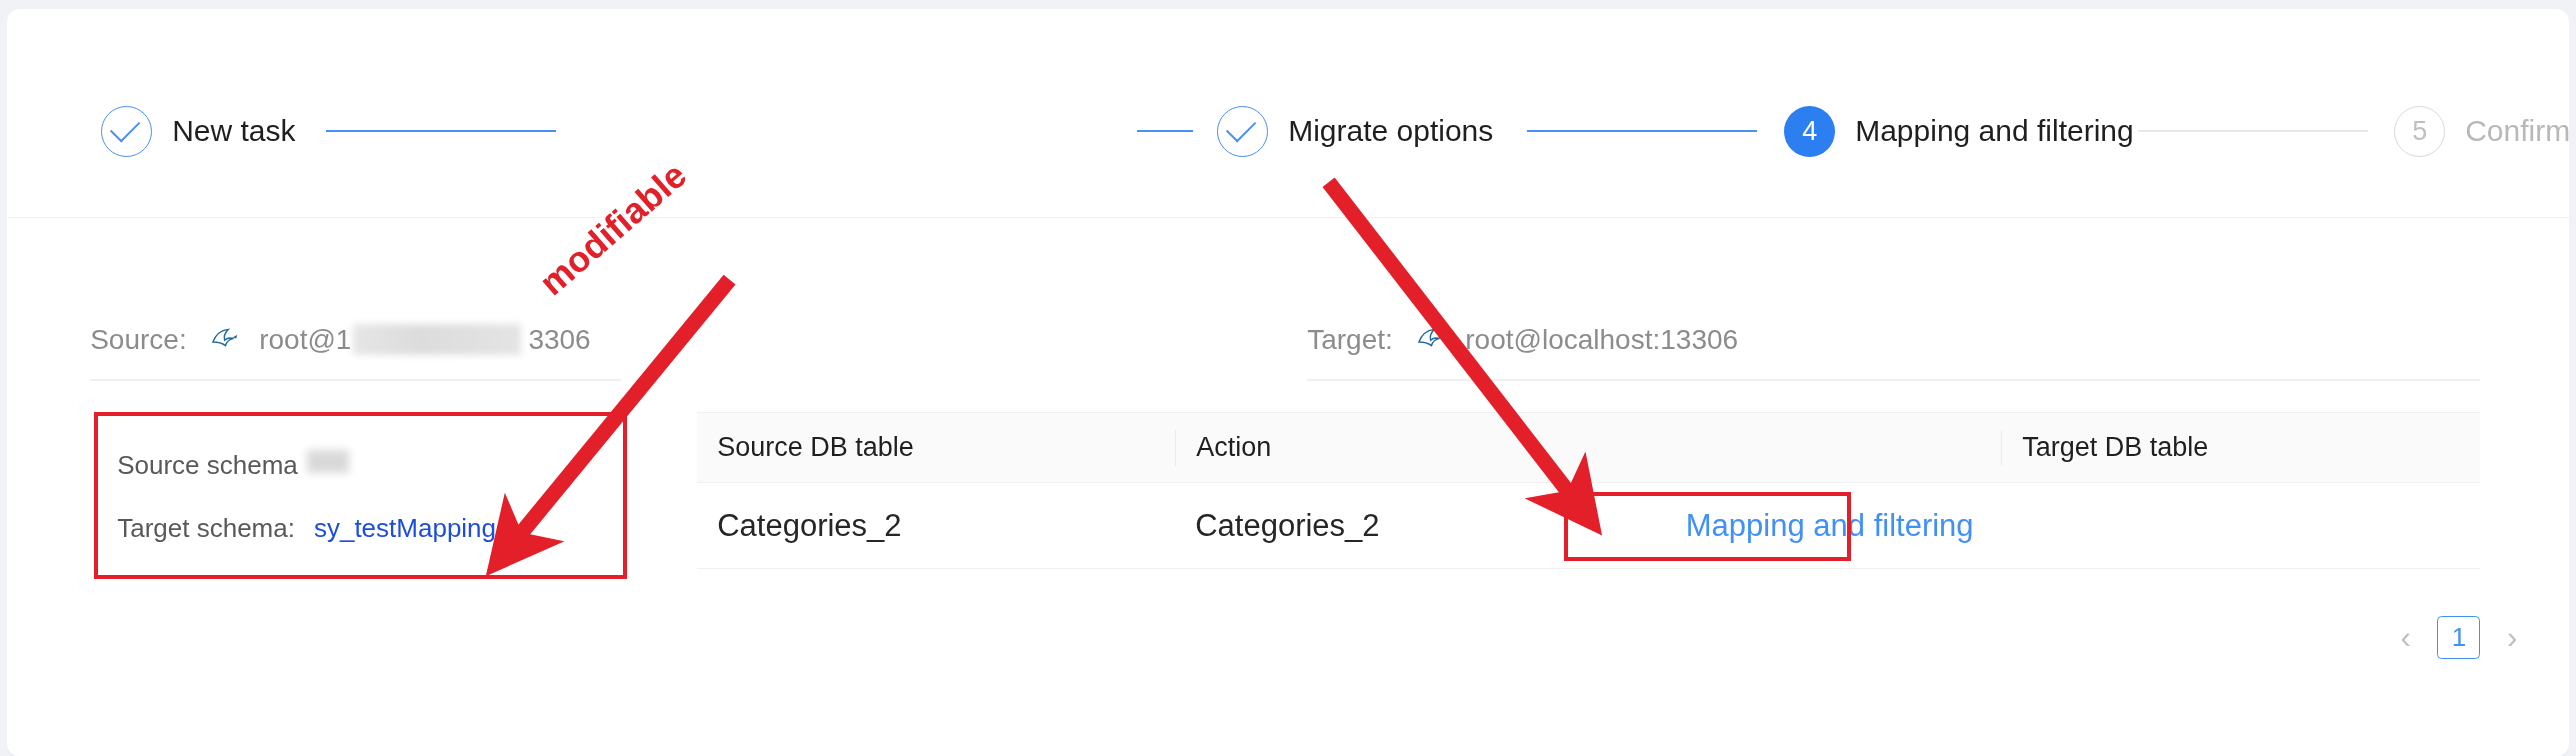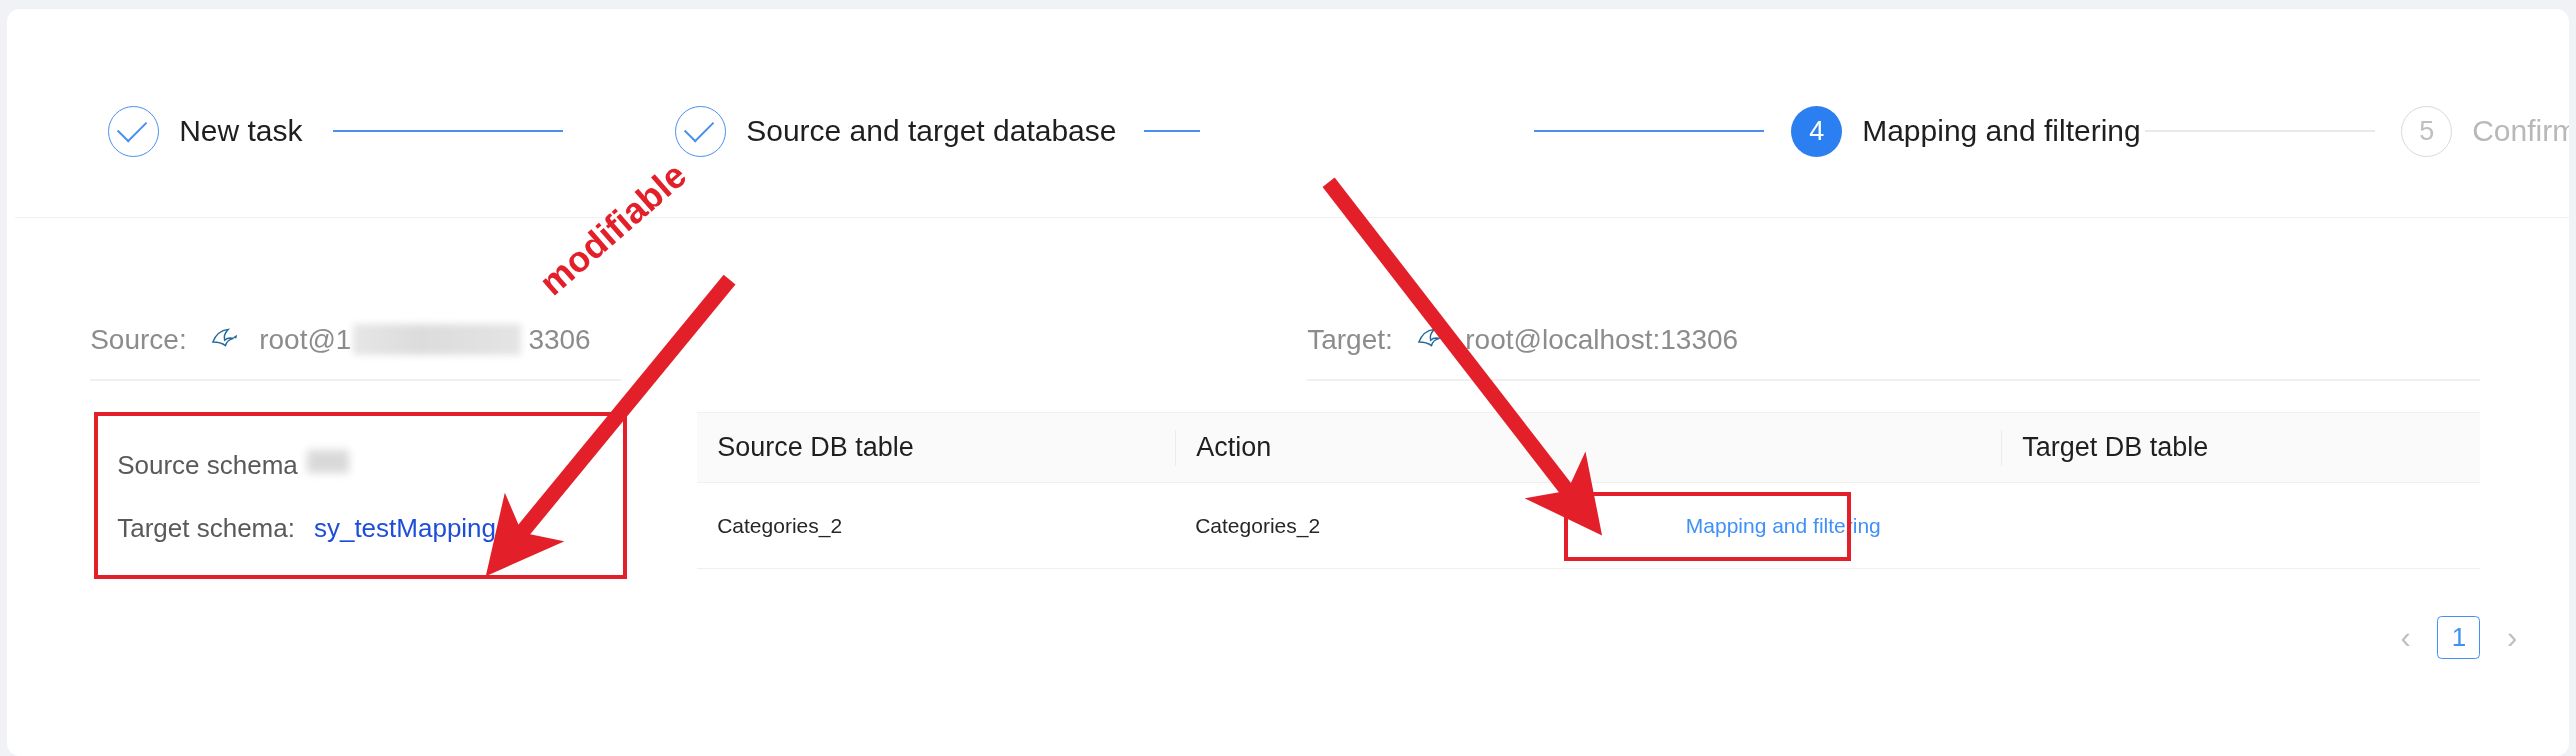--- a/index.html
+++ b/index.html
@@ -13,21 +13,21 @@
   #card{
     position:absolute;
     left:7.2px; top:9px; width:2562px; height:747px;
     background:#ffffff;
     border-radius:12.6px;
     overflow:hidden;
   }
 
   
   #stepper{
-    position:absolute; left:8px; top:0; width:100%; height:209px;
+    position:absolute; left:1px; top:0; width:100%; height:209px;
     border-bottom:1.8px solid #f0f0f0;
     box-sizing:border-box;
   }
   .step{
     position:absolute; top:95px;
     display:flex; align-items:center; height:54px;
   }
   .step-circle{
     width:51px;height:51px;border-radius:50%;
     box-sizing:border-box;
@@ -98,21 +98,21 @@
     display:flex; background:#fafafa; height:69px; align-items:center;
     border-bottom:1.8px solid #f0f0f0; border-top:1.8px solid #f0f0f0;
   }
   .th{
     font-size:27px;color:#1f1f1f;font-weight:400;
     padding-left:20px; box-sizing:border-box;
     display:flex;align-items:center;height:36px;
   }
   .th + .th{ border-left:1.8px solid #ebebeb; }
   .trow{ display:flex; height:85px; align-items:center; border-bottom:1.8px solid #f0f0f0;}
-  .td{ font-size:21px;color:#262626; padding-left:20px; box-sizing:border-box;}
+  .td{ font-size:31px;color:#262626; padding-left:20px; box-sizing:border-box;}
   .col1{ width:478px; }
   .col2{ width:478px; }
   .col3{ width:826px; }
   .link{ color:#4090f7; cursor:pointer; }
   .link-wrap{ display:inline-block; padding:7.2px 12.6px; }
 
   
   #pagination{
     position:absolute; left:2383px; top:607px;
     display:flex; align-items:center; gap:16.2px;
@@ -152,28 +152,28 @@
   <div id="stepper">
 
     <div class="step" style="left:93px">
       <div class="step-circle done">
         <span class="check"></span>
       </div>
       <span class="step-label">New task</span>
     </div>
     <div class="connector" style="left:318px;width:230px"></div>
 
-    <div class="step" style="left:660px">
+    <div class="connector" style="left:1129px;width:56px"></div>
+
+    <div class="step" style="left:1209px">
       <div class="step-circle done">
         <span class="check"></span>
       </div>
-      <span class="step-label">Source and target database</span>
-    </div>
-    <div class="connector" style="left:1129px;width:56px"></div>
-
+      <span class="step-label">Migrate options</span>
+    </div>
     <div class="connector" style="left:1519px;width:230px"></div>
 
     <div class="step" style="left:1776px">
       <div class="step-circle active">
         <span>4</span>
       </div>
       <span class="step-label">Mapping and filtering</span>
     </div>
     <div class="connector inactive" style="left:2130px;width:230px"></div>
 

